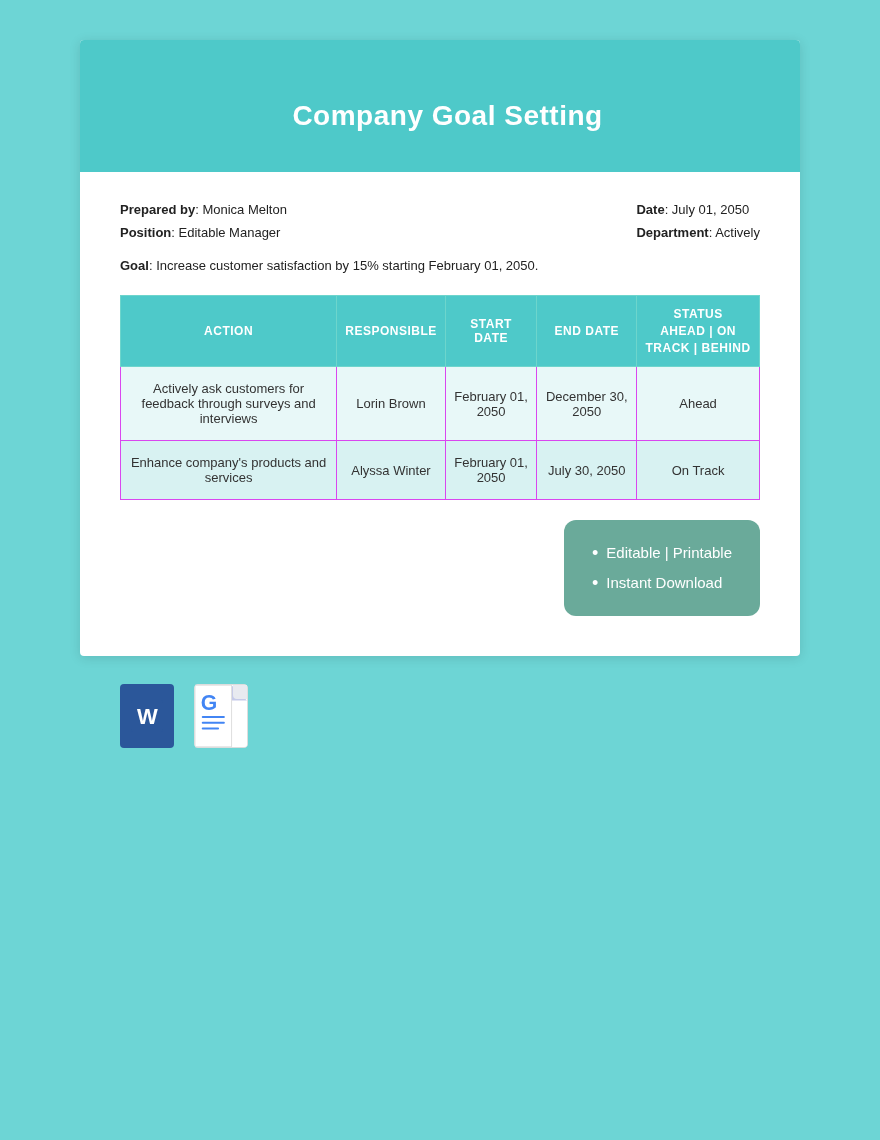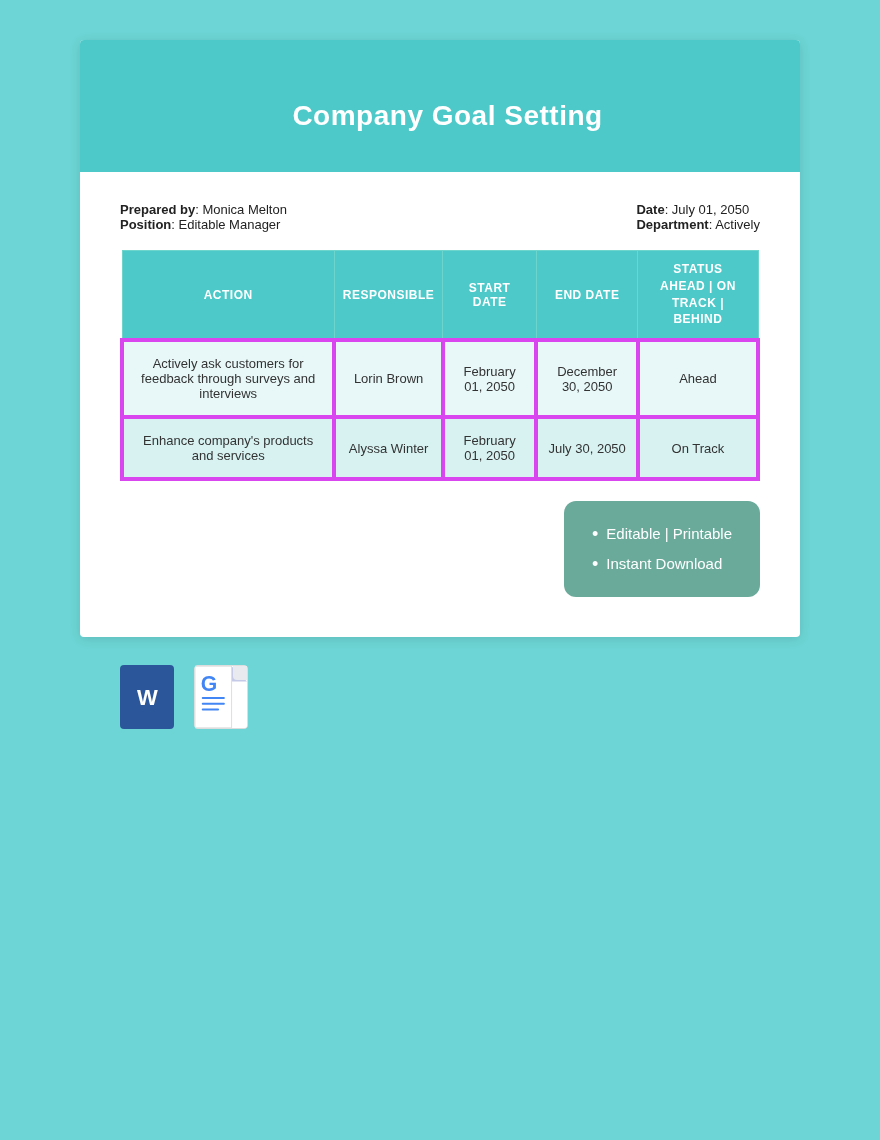--- a/index.html
+++ b/index.html
@@ -42,21 +42,21 @@
 
     .meta-section {
       display: flex;
       justify-content: space-between;
       margin-bottom: 18px;
     }
 
     .meta-left, .meta-right {
       display: flex;
       flex-direction: column;
-      gap: 0;
+      gap: 8px;
     }
 
     .meta-line {
       font-size: 13px;
       color: #222;
     }
 
     .meta-line strong {
       font-weight: bold;
     }
@@ -103,21 +103,21 @@
 
     tbody tr:nth-child(even) {
       background-color: #d8f2f2;
     }
 
     tbody td {
       font-size: 13px;
       color: #333;
       text-align: center;
       padding: 14px 8px;
-      border: 4px solid #d946ef;
+      border: 1px solid #d946ef;
       vertical-align: middle;
     }
 
     tbody td.action-col {
       text-align: center;
     }
 
     .badge-box {
       position: relative;
       margin-top: 20px;
@@ -213,20 +213,23 @@
       <div class="meta-right">
         <div class="meta-line">
           <strong>Date</strong>: <span>July 01, 2050</span>
         </div>
         <div class="meta-line">
           <strong>Department</strong>: <span>Actively</span>
         </div>
       </div>
     </div>
 
+    <div class="goal-line">
+      <strong>Goal</strong>: <span>Increase customer satisfaction by 15% starting February 01, 2050.</span>
+    </div>
 
     <table>
       <thead>
         <tr>
           <th>ACTION</th>
           <th>RESPONSIBLE</th>
           <th>START DATE</th>
           <th>END DATE</th>
           <th class="status-col">STATUS<br><span>Ahead | On Track | Behind</span></th>
         </tr>

